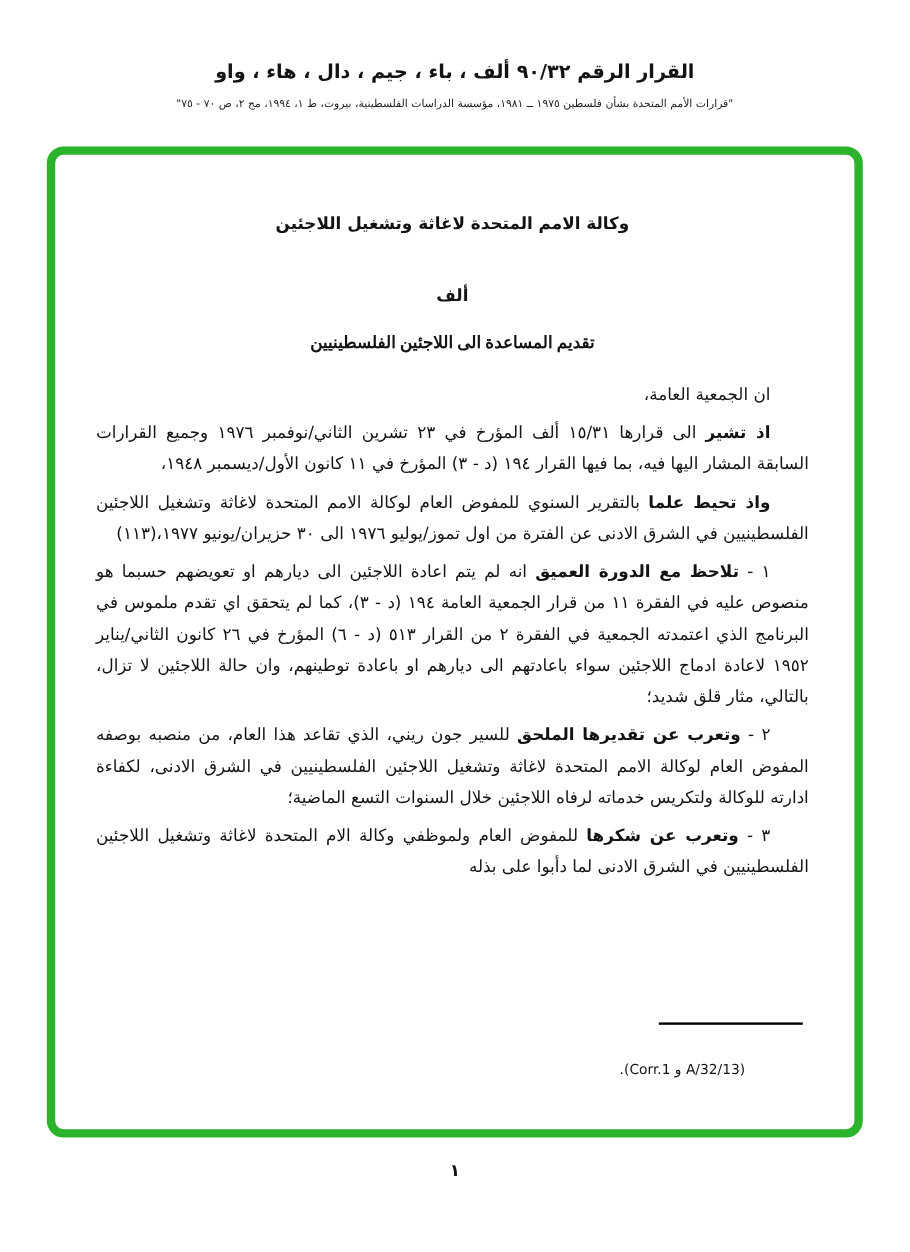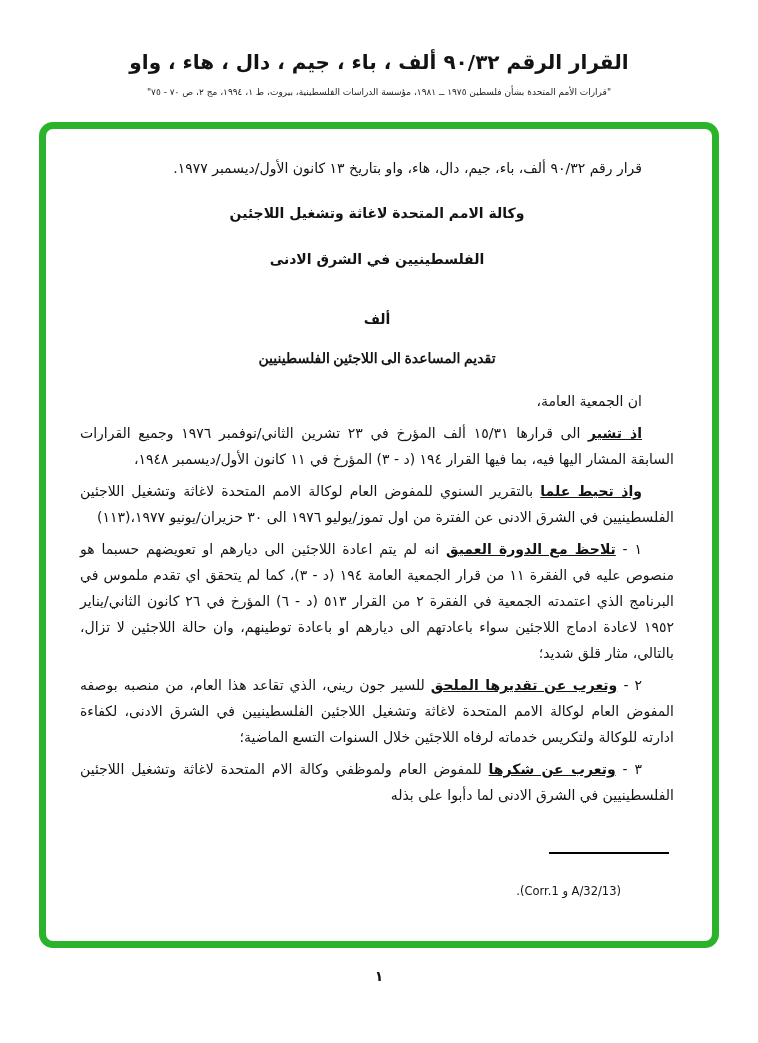--- a/index.html
+++ b/index.html
@@ -16,21 +16,21 @@
       overflow: hidden;
     }
 
     .header {
       position: absolute;
       top: 50px;
       left: 0; right: 0;
       text-align: center;
     }
     .title {
-      font-size: 20px;
+      font-size: 16px;
       font-weight: bold;
       letter-spacing: 0.2px;
     }
     .citation {
       margin-top: 13px;
       font-size: 9px;
       color: #222;
     }
 
     .green-box {
@@ -57,21 +57,21 @@
 
     .center { text-align: center; text-indent: 0; }
     .bold { font-weight: bold; margin-top: 19px; }
     .agency-line { line-height: 27px; }
     .section-letter { margin-top: 33px; }
     .section-title { margin-top: 14px; margin-bottom: 16px; font-family: Liberation Serif, serif; }
 
     .salutation { text-indent: 32px; margin-bottom: 4px; font-weight: normal; }
 
     .para { text-indent: 32px; margin-top: 6px; }
-    .para b { font-weight: bold; text-decoration: underline; }
+    .para b { font-weight: bold; }
 
     .footnote {
       position: absolute;
       right: 43px;
       left: 43px;
       bottom: 40px;
       font-size: 11.5px;
       line-height: 20px;
       text-align: right;
     }
@@ -100,24 +100,22 @@
 <div class="page">
 
   <div class="header">
     <div class="title">القرار الرقم ٩٠/٣٢ ألف ، باء ، جيم ، دال ، هاء ، واو</div>
     <div class="citation">"قرارات الأمم المتحدة بشأن فلسطين ١٩٧٥ ــ ١٩٨١، مؤسسة الدراسات الفلسطينية، بيروت، ط ١، ١٩٩٤، مج ٢، ص ٧٠ - ٧٥"</div>
   </div>
 
   <div class="green-box" style="border-color: rgb(44, 179, 44);">
     <div class="content">
 
-      <p class="intro">قرار رقم ٩٠/٣٢ ألف، باء، جيم، دال، هاء، واو بتاريخ ١٣ كانون الأول/ديسمبر ١٩٧٧.</p>
 
       <div class="center bold agency-line">وكالة الامم المتحدة لاغاثة وتشغيل اللاجئين</div>
-      <div class="center bold agency-line">الفلسطينيين في الشرق الادنى</div>
 
       <div class="center bold section-letter">ألف</div>
       <div class="center bold section-title">تقديم المساعدة الى اللاجئين الفلسطينيين</div>
 
       <p class="salutation">ان الجمعية العامة،</p>
 
       <p class="para">
         <span></span>
         <b>اذ تشير</b>
         <span>الى قرارها ١٥/٣١ ألف المؤرخ في ٢٣ تشرين الثاني/نوفمبر ١٩٧٦ وجميع القرارات السابقة المشار اليها فيه، بما فيها القرار ١٩٤ (د - ٣) المؤرخ في ١١ كانون الأول/ديسمبر ١٩٤٨،</span>

